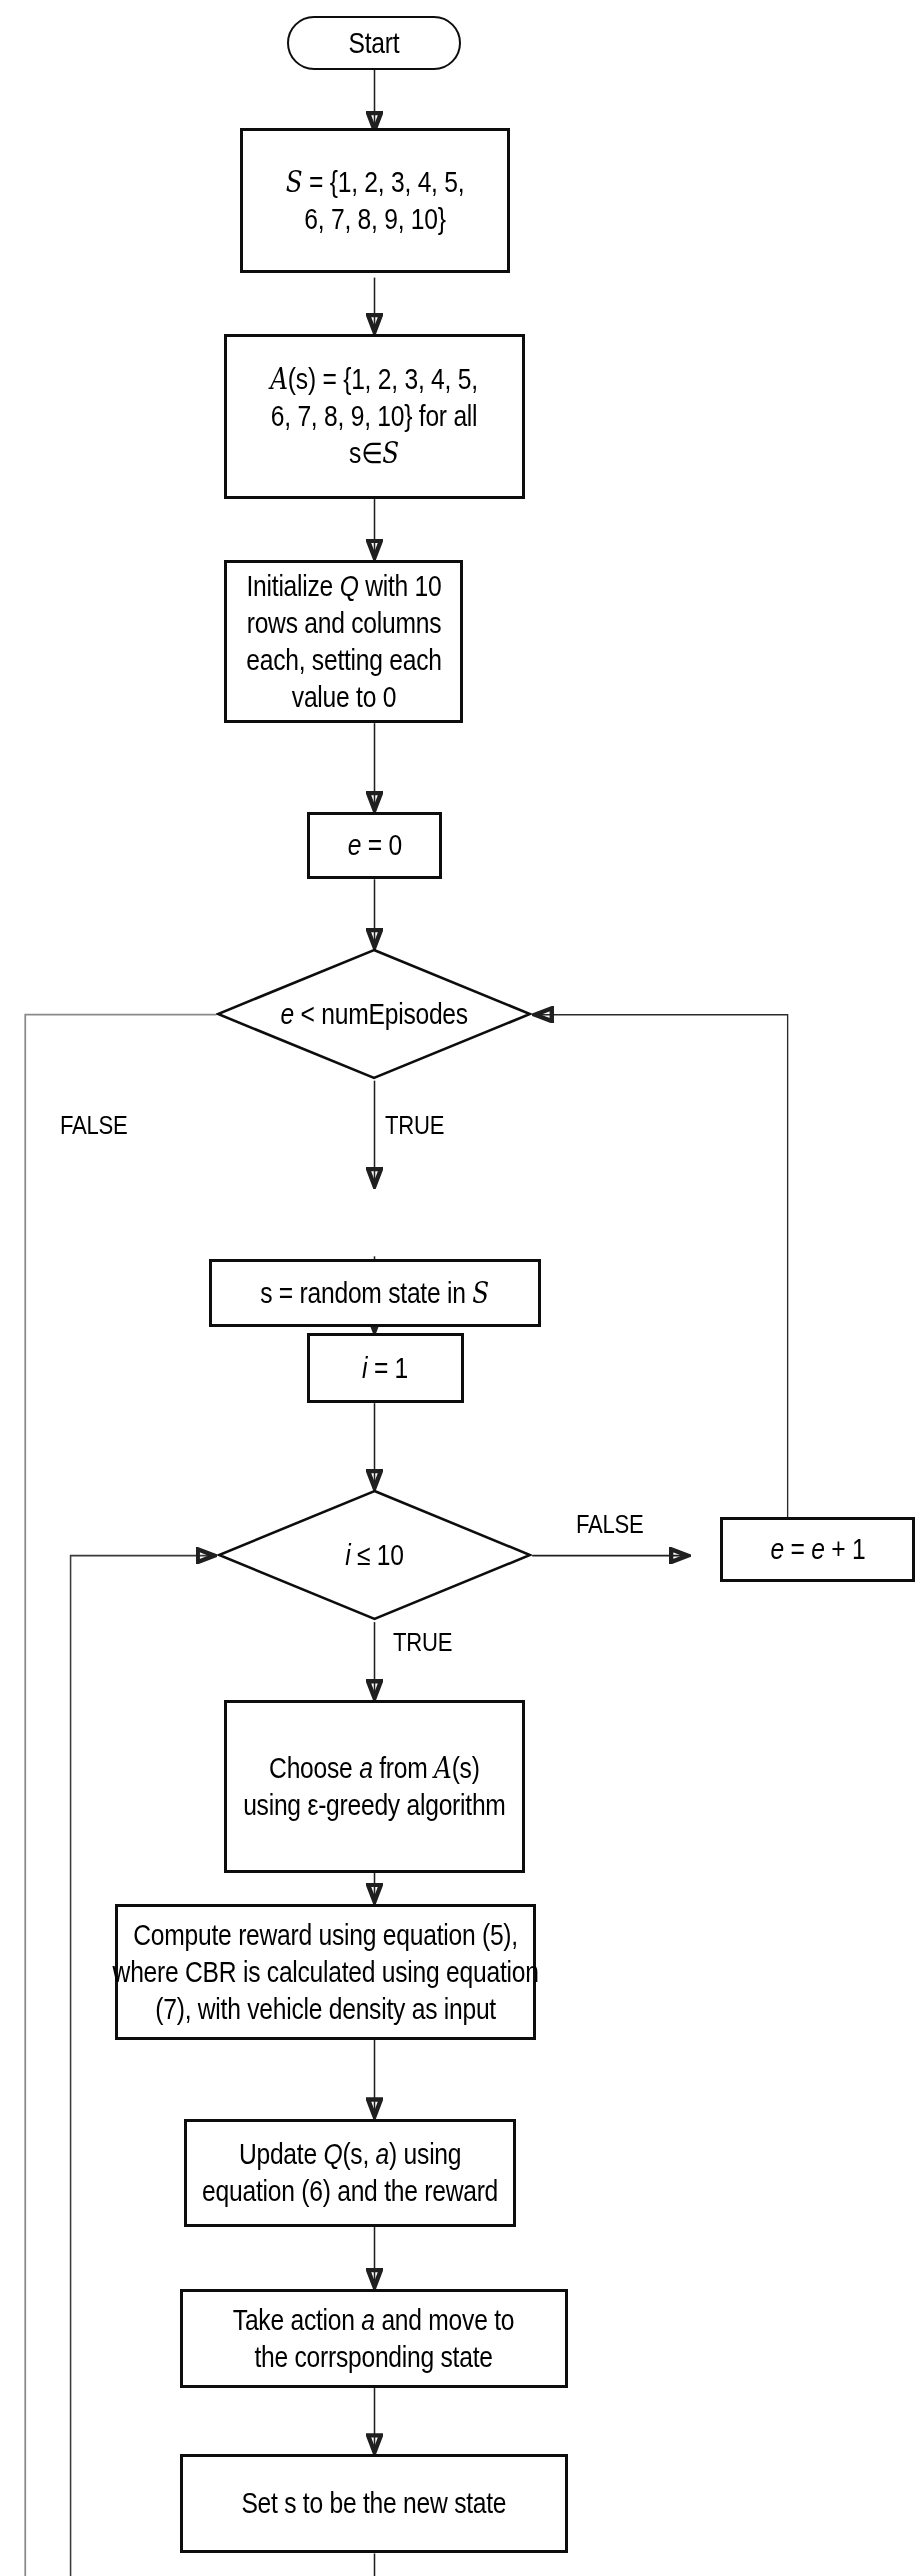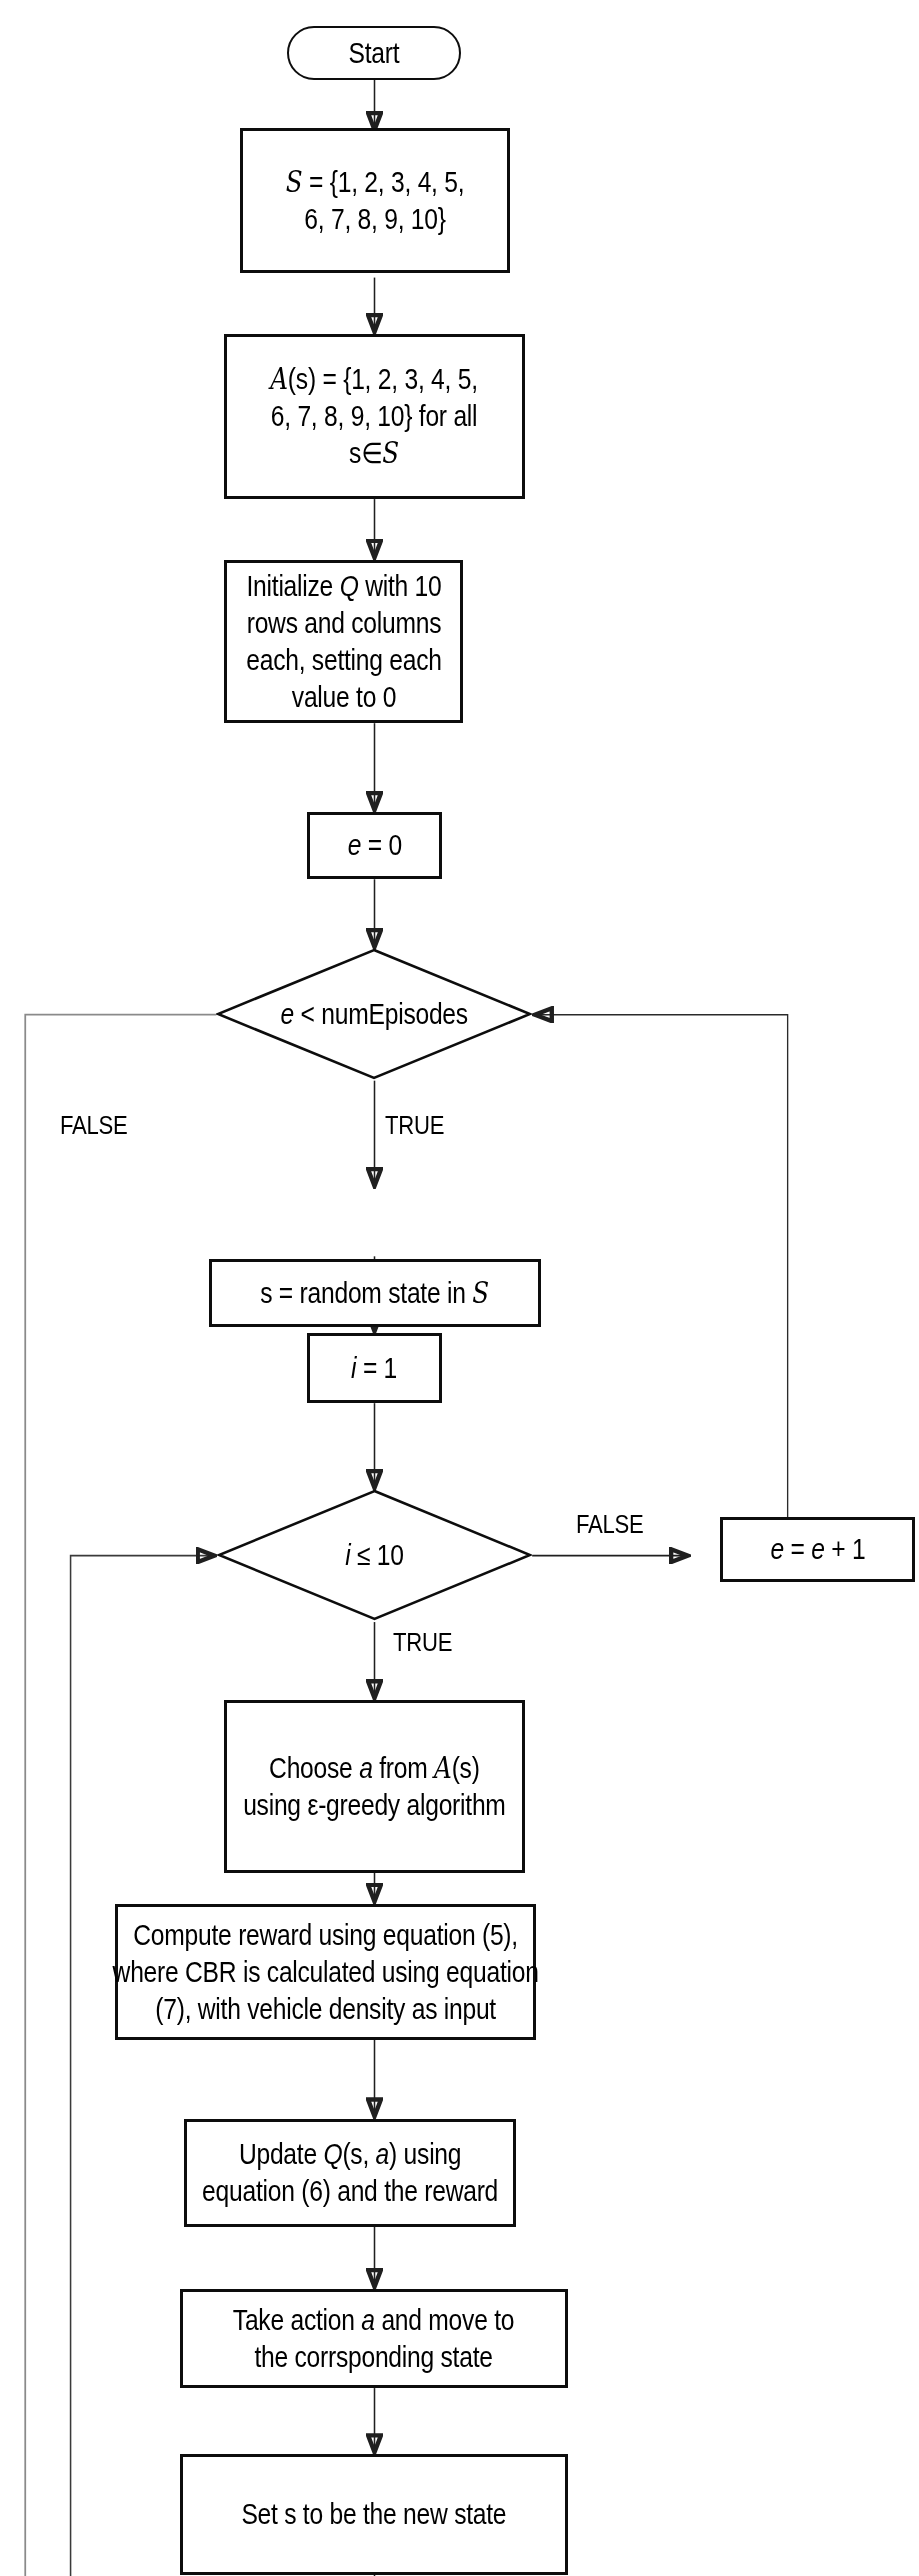--- a/index.html
+++ b/index.html
@@ -64,21 +64,21 @@
   <path d="M727,3959 V4106" marker-end="url(#arw)"></path>
   <path d="M727,4322 V4437" marker-end="url(#arw)"></path>
   <path d="M727,4635 V4758" marker-end="url(#arw)"></path>
   <path d="M727,4956 V5086" marker-end="url(#arw)"></path>
   <path d="M1033,3019 H1334" marker-end="url(#arw)"></path>
   <path class="thin" d="M1529,2945 V1969 H1040" marker-end="url(#arw)"></path>
   <path class="loop" d="M527,5195 H137 V3019 H415" marker-end="url(#arw)"></path>
   <path class="false-line" d="M420,1969 H49 V5516 H122" marker-end="url(#arw)"></path>
 </svg>
 
-<div class="node terminator" style="left:287px; top:26px; width:174px; height:54px">
+<div class="node terminator" style="left:287px; top:16px; width:174px; height:54px">
   <div class="lbl"><span>Start</span></div>
 </div>
 
 <div class="node process" style="left:240px; top:128px; width:270px; height:145px">
   <div class="lbl"><span class="seg-scr">S</span><span> = {1, 2, 3, 4, 5,</span><br><span>6, 7, 8, 9, 10}</span></div>
 </div>
 
 <div class="node process" style="left:224px; top:334px; width:301px; height:165px">
   <div class="lbl"><span class="seg-scr">A</span><span>(s) = {1, 2, 3, 4, 5,</span><br><span>6, 7, 8, 9, 10} for all</span><br><span>s∈</span><span class="seg-scr">S</span></div>
 </div>
@@ -95,21 +95,21 @@
   <svg class="dshape" viewBox="0 0 614 256" preserveAspectRatio="none">
     <polygon points="307,4 610,128 307,252 4,128"></polygon>
   </svg>
   <div class="lbl"><span class="seg-i">e</span><span> &lt; numEpisodes</span></div>
 </div>
 
 <div class="node process" style="left:209px; top:1259px; width:332px; height:68px">
   <div class="lbl"><span>s = random state in </span><span class="seg-scr">S</span></div>
 </div>
 
-<div class="node process" style="left:307px; top:1333px; width:135px; height:70px">
+<div class="node process" style="left:307px; top:1333px; width:157px; height:70px">
   <div class="lbl"><span class="seg-i">i</span><span> = 1</span></div>
 </div>
 
 <div class="node diamond" style="left:217px; top:1489px; width:315px; height:132px">
   <svg class="dshape" viewBox="0 0 612 257" preserveAspectRatio="none">
     <polygon points="306,4 608,128.5 306,253 4,128.5"></polygon>
   </svg>
   <div class="lbl"><span class="seg-i">i</span><span> ≤ 10</span></div>
 </div>
 
@@ -126,21 +126,21 @@
 </div>
 
 <div class="node process" style="left:184px; top:2119px; width:332px; height:108px">
   <div class="lbl"><span>Update </span><span class="seg-i">Q</span><span>(s, </span><span class="seg-i">a</span><span>) using</span><br><span>equation (6) and the reward</span></div>
 </div>
 
 <div class="node process" style="left:180px; top:2289px; width:388px; height:99px">
   <div class="lbl"><span>Take action </span><span class="seg-i">a</span><span> and move to</span><br><span>the corrsponding state</span></div>
 </div>
 
-<div class="node process" style="left:180px; top:2454px; width:388px; height:121px">
+<div class="node process" style="left:180px; top:2454px; width:388px; height:99px">
   <div class="lbl"><span>Set s to be the new state</span></div>
 </div>
 
 <div class="edge-label" style="left:60px; top:1111px">FALSE</div>
 <div class="edge-label" style="left:385px; top:1111px">TRUE</div>
 <div class="edge-label" style="left:576px; top:1510px">FALSE</div>
 <div class="edge-label" style="left:393px; top:1628px">TRUE</div>
 
 
 </body></html>

